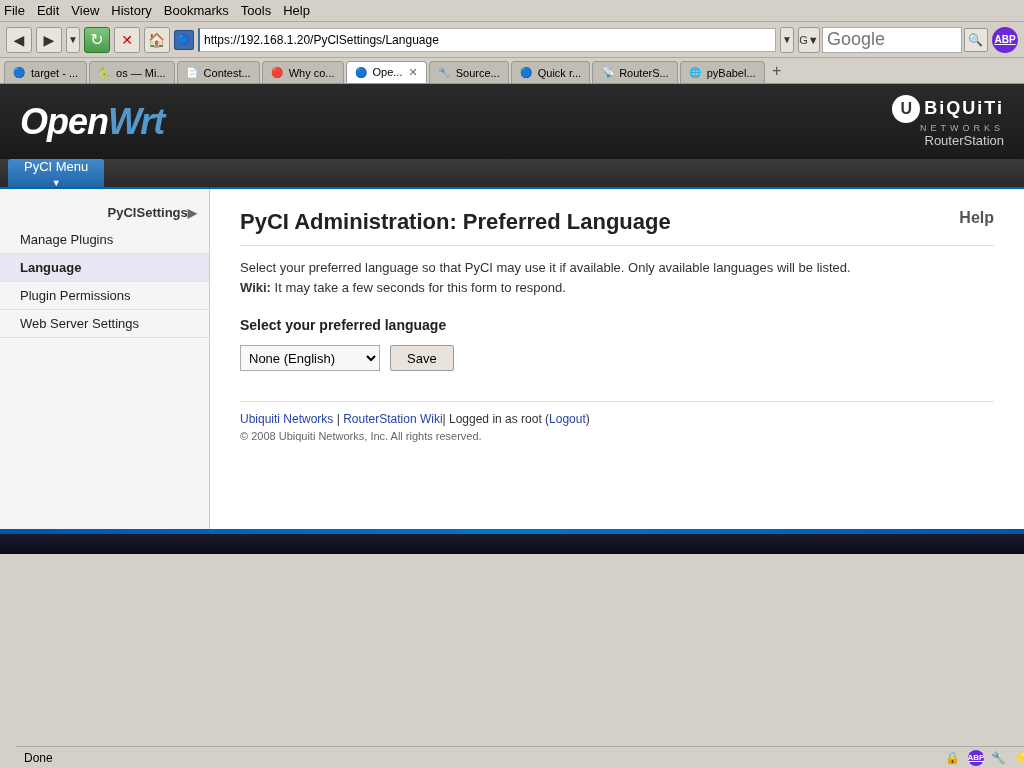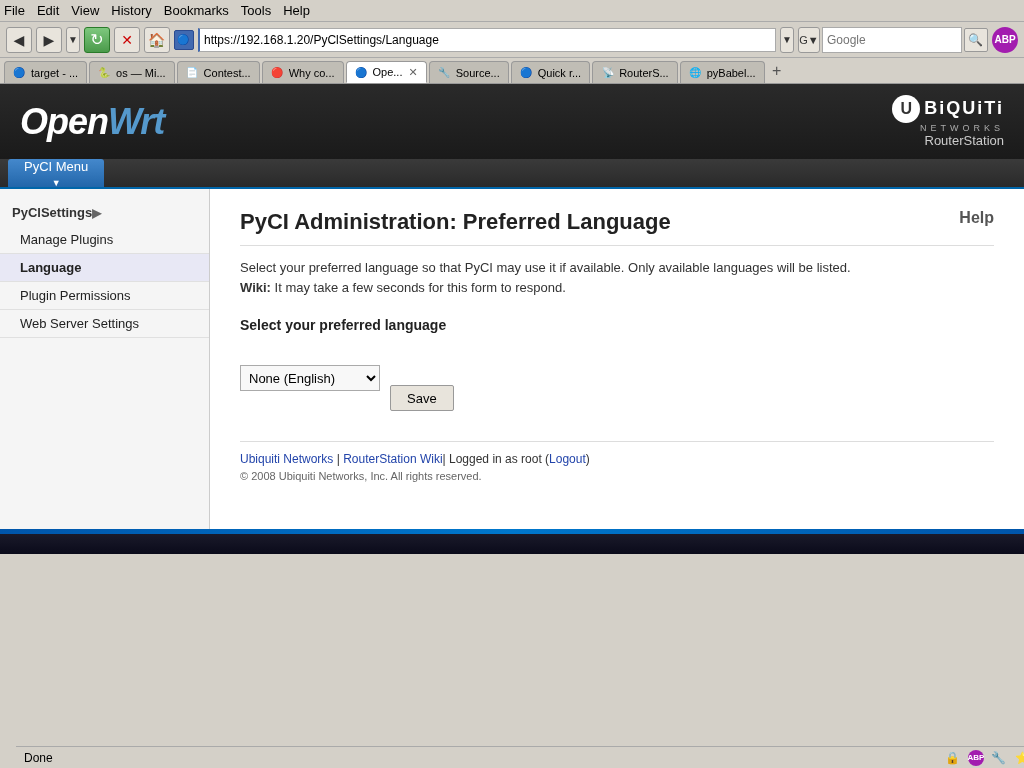--- a/index.html
+++ b/index.html
@@ -84,37 +84,38 @@
       font-size: 12px;
       background: white;
     }
     .search-wrapper {
       display: flex; align-items: center; gap: 2px;
     }
     .search-input {
       width: 140px; height: 24px;
       border: 1px solid #aaa;
       padding: 12px 4px;
-      font-size: 12px;
+      font-size: 18px;
     }
     .search-go-btn {
       width: 24px; height: 24px;
       background: #e8e4dc;
       border: 1px solid #999;
       border-radius: 2px;
       display: flex; align-items: center; justify-content: center;
       cursor: pointer; font-size: 12px;
     }
     .abp-btn {
       width: 26px; height: 26px;
-      background: #a21caf;
+      background: #6d28d9;
       border-radius: 13px;
       display: flex; align-items: center; justify-content: center;
       color: white; font-size: 10px; font-weight: bold;
       cursor: pointer;
+      text-decoration: underline;
     }
 
     
     .tabs-bar {
       background: #d4d0c8;
       height: 26px;
       display: flex;
       align-items: flex-end;
       padding: 0 4px;
       border-bottom: 1px solid #999;
@@ -232,21 +233,21 @@
       border-right: 1px solid #ccc;
       padding: 10px 0;
     }
     .sidebar-title {
       padding: 6px 12px;
       font-weight: bold;
       font-size: 13px;
       color: #333;
       display: flex;
       align-items: center;
-      justify-content: flex-start;
+      justify-content: flex-end;
     }
     .sidebar-title .arrow { font-size: 12px; color: #666; }
     .sidebar-item {
       padding: 6px 20px;
       font-size: 13px;
       color: #222;
       cursor: pointer;
       border-bottom: 1px solid #e0e0e0;
     }
     .sidebar-item.active {
@@ -309,21 +310,20 @@
       min-width: 140px;
     }
     .save-btn {
       height: 26px;
       padding: 0 16px;
       background: #e8e4dc;
       border: 1px solid #999;
       border-radius: 2px;
       font-size: 13px;
       cursor: pointer;
-      margin-top: 40px;
     }
 
     
     .content-footer {
       margin-top: 30px;
       padding-top: 10px;
       border-top: 1px solid #ddd;
       font-size: 12px;
       color: #333;
     }

